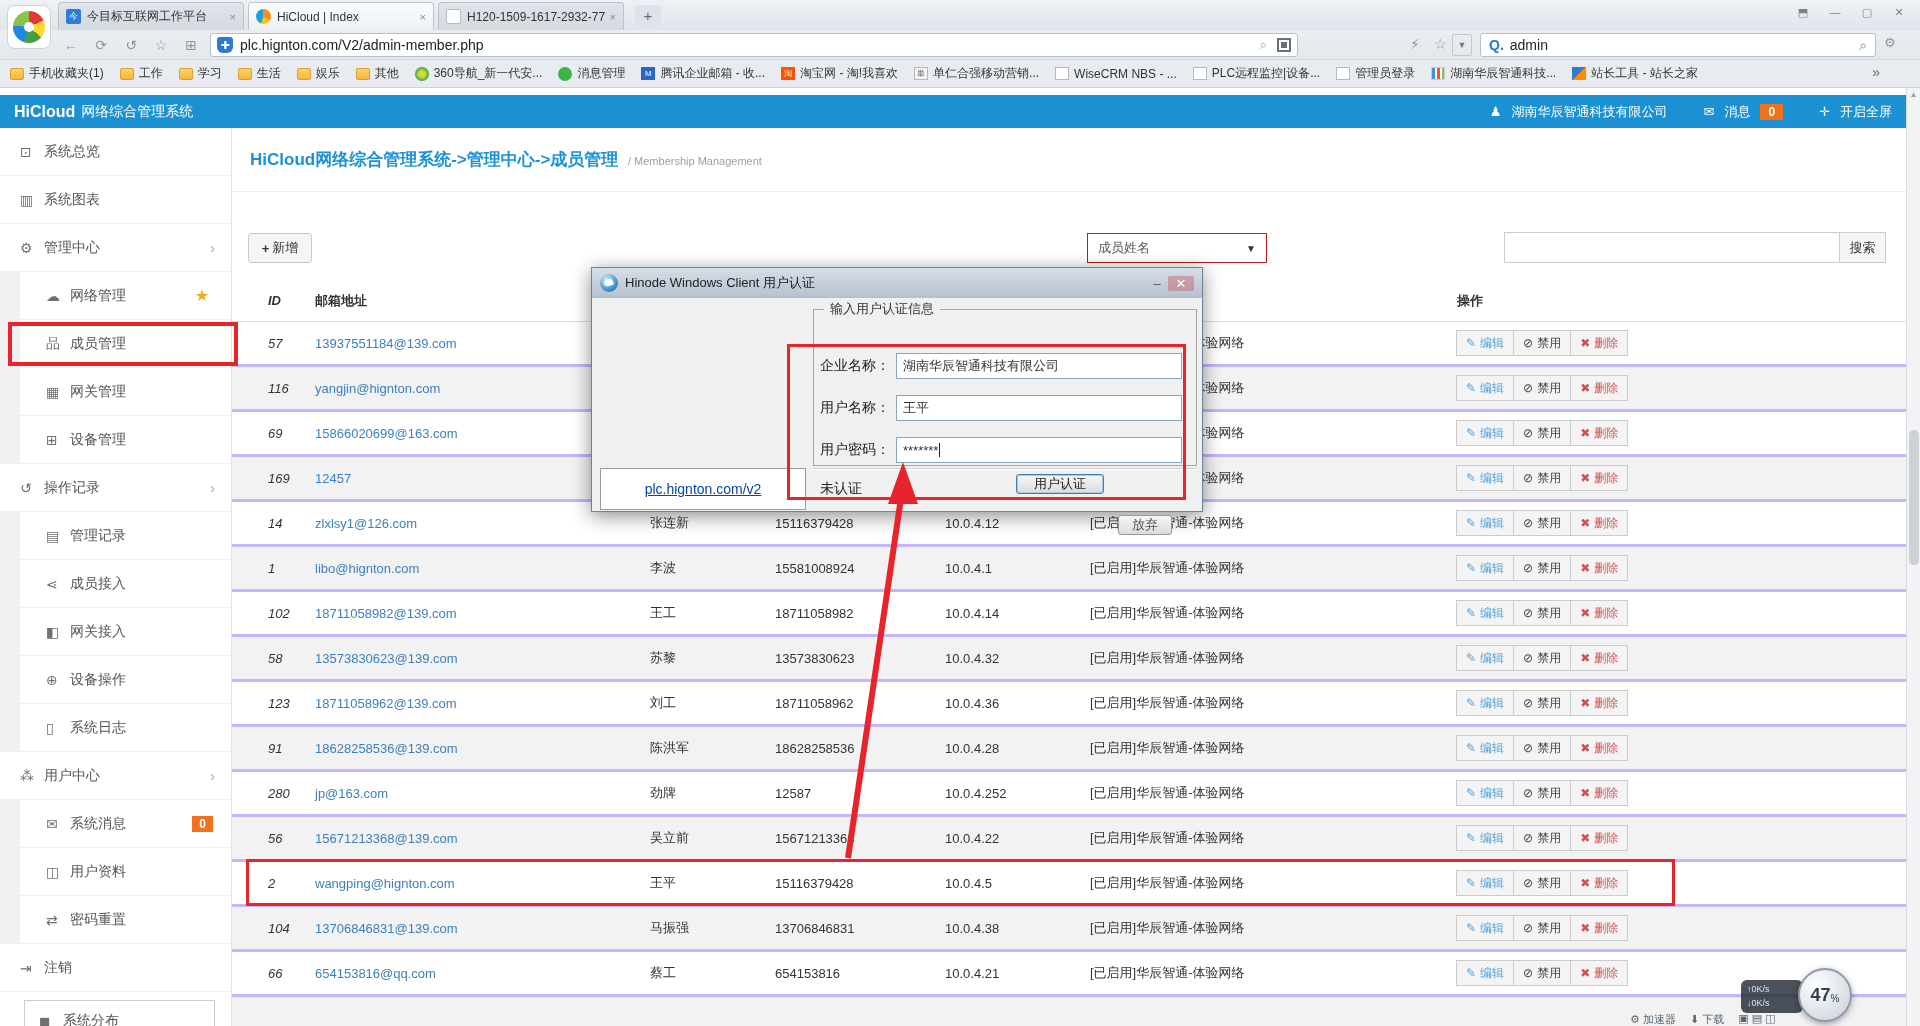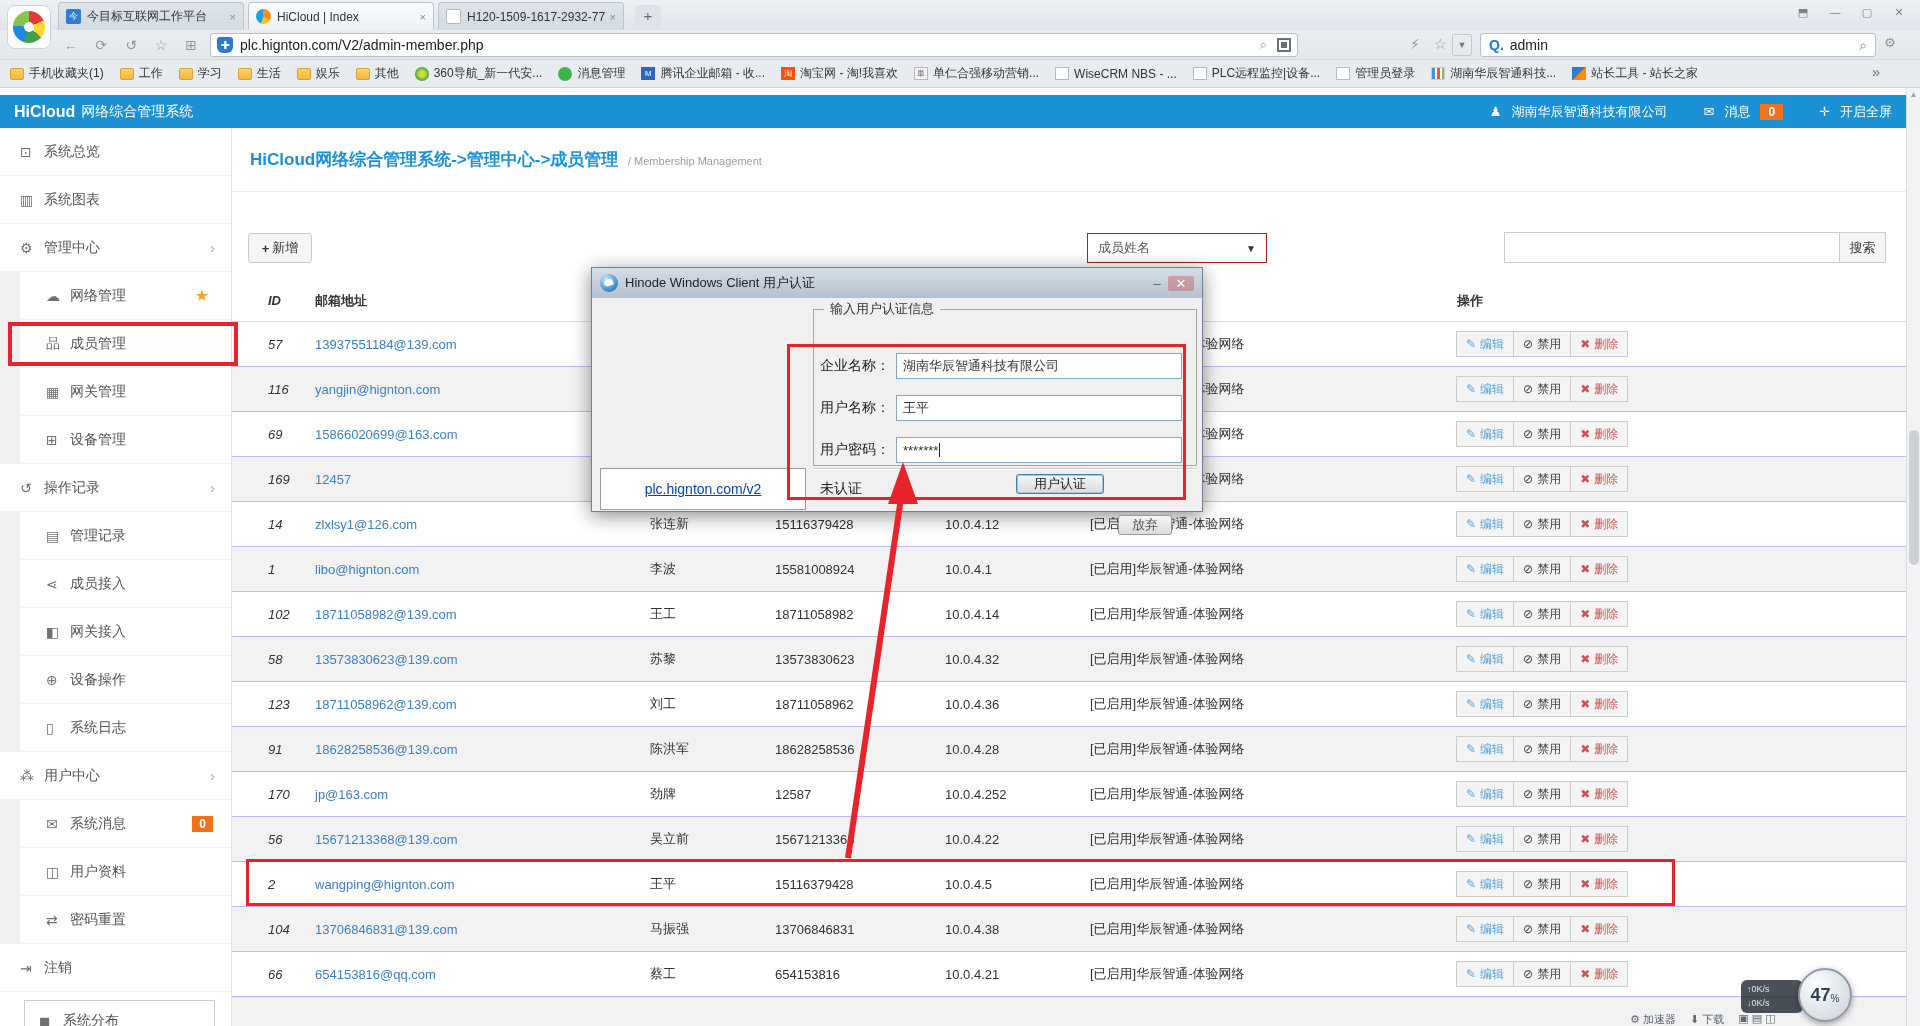--- a/index.html
+++ b/index.html
@@ -87,21 +87,21 @@
   .filter{position:absolute;left:855px;top:105px;width:180px;height:30px;background:#fff;border:1px solid #b91c1c;display:flex;align-items:center;padding:0 10px;color:#555;}
   .filter .car{margin-left:auto;font-size:10px;color:#333;}
   .searchwrap{position:absolute;left:1272px;top:104px;display:flex;height:31px;}
   .searchwrap input{width:336px;height:31px;border:1px solid #ccc;padding:0 8px;font-size:13px;outline:none;}
   .searchbtn{width:46px;height:31px;background:#f5f5f5;border:1px solid #ccc;border-left:none;font-size:13px;color:#333;display:flex;align-items:center;justify-content:center;}
 
   .grid7{display:grid;grid-template-columns:83px 335px 125px 170px 145px 367px 1fr;align-items:center;}
   .thead{position:absolute;left:0;top:152px;width:1674px;height:42px;font-weight:bold;border-bottom:1px solid #dcdcdc;}
   .thead>div:first-child,.trow>div:first-child{padding-left:36px;font-style:italic;}
   .tbody{position:absolute;left:0;top:194px;width:1674px;}
-  .trow{height:45px;border-bottom:1px solid #c4b5fd;background:#fff;}
+  .trow{height:45px;border-bottom:3px solid #c4b5fd;background:#fff;}
   .trow.alt{background:#f2f2f2;}
   .cemail{color:#3d7fc1;}
   .opsgrp{display:inline-flex;}
   .opbtn{height:26px;padding:0 9px;background:#f4f4f4;border:1px solid #ccc;display:flex;align-items:center;gap:4px;font-size:12px;margin-left:-1px;}
   .opbtn.edit{color:#55a2d8;}
   .opbtn.disable{color:#444;}
   .opbtn.del{color:#cf5151;}
   .partialrow{position:absolute;left:0;top:869px;width:1674px;height:30px;background:#f2f2f2;border-top:1px solid #e6e6e6;}
 
   
@@ -699,21 +699,21 @@
               <span>禁用</span>
             </button>
             <button class="opbtn del">
               <span>✖</span>
               <span>删除</span>
             </button>
           </span>
         </div>
       </div>
       <div class="trow grid7">
-        <div>170</div>
+        <div>280</div>
         <div class="cemail">jp@163.com</div>
         <div>劲牌</div>
         <div>12587</div>
         <div>10.0.4.252</div>
         <div>[已启用]华辰智通-体验网络</div>
         <div>
           <span class="opsgrp">
             <button class="opbtn edit">
               <span>✎</span>
               <span>编辑</span>

